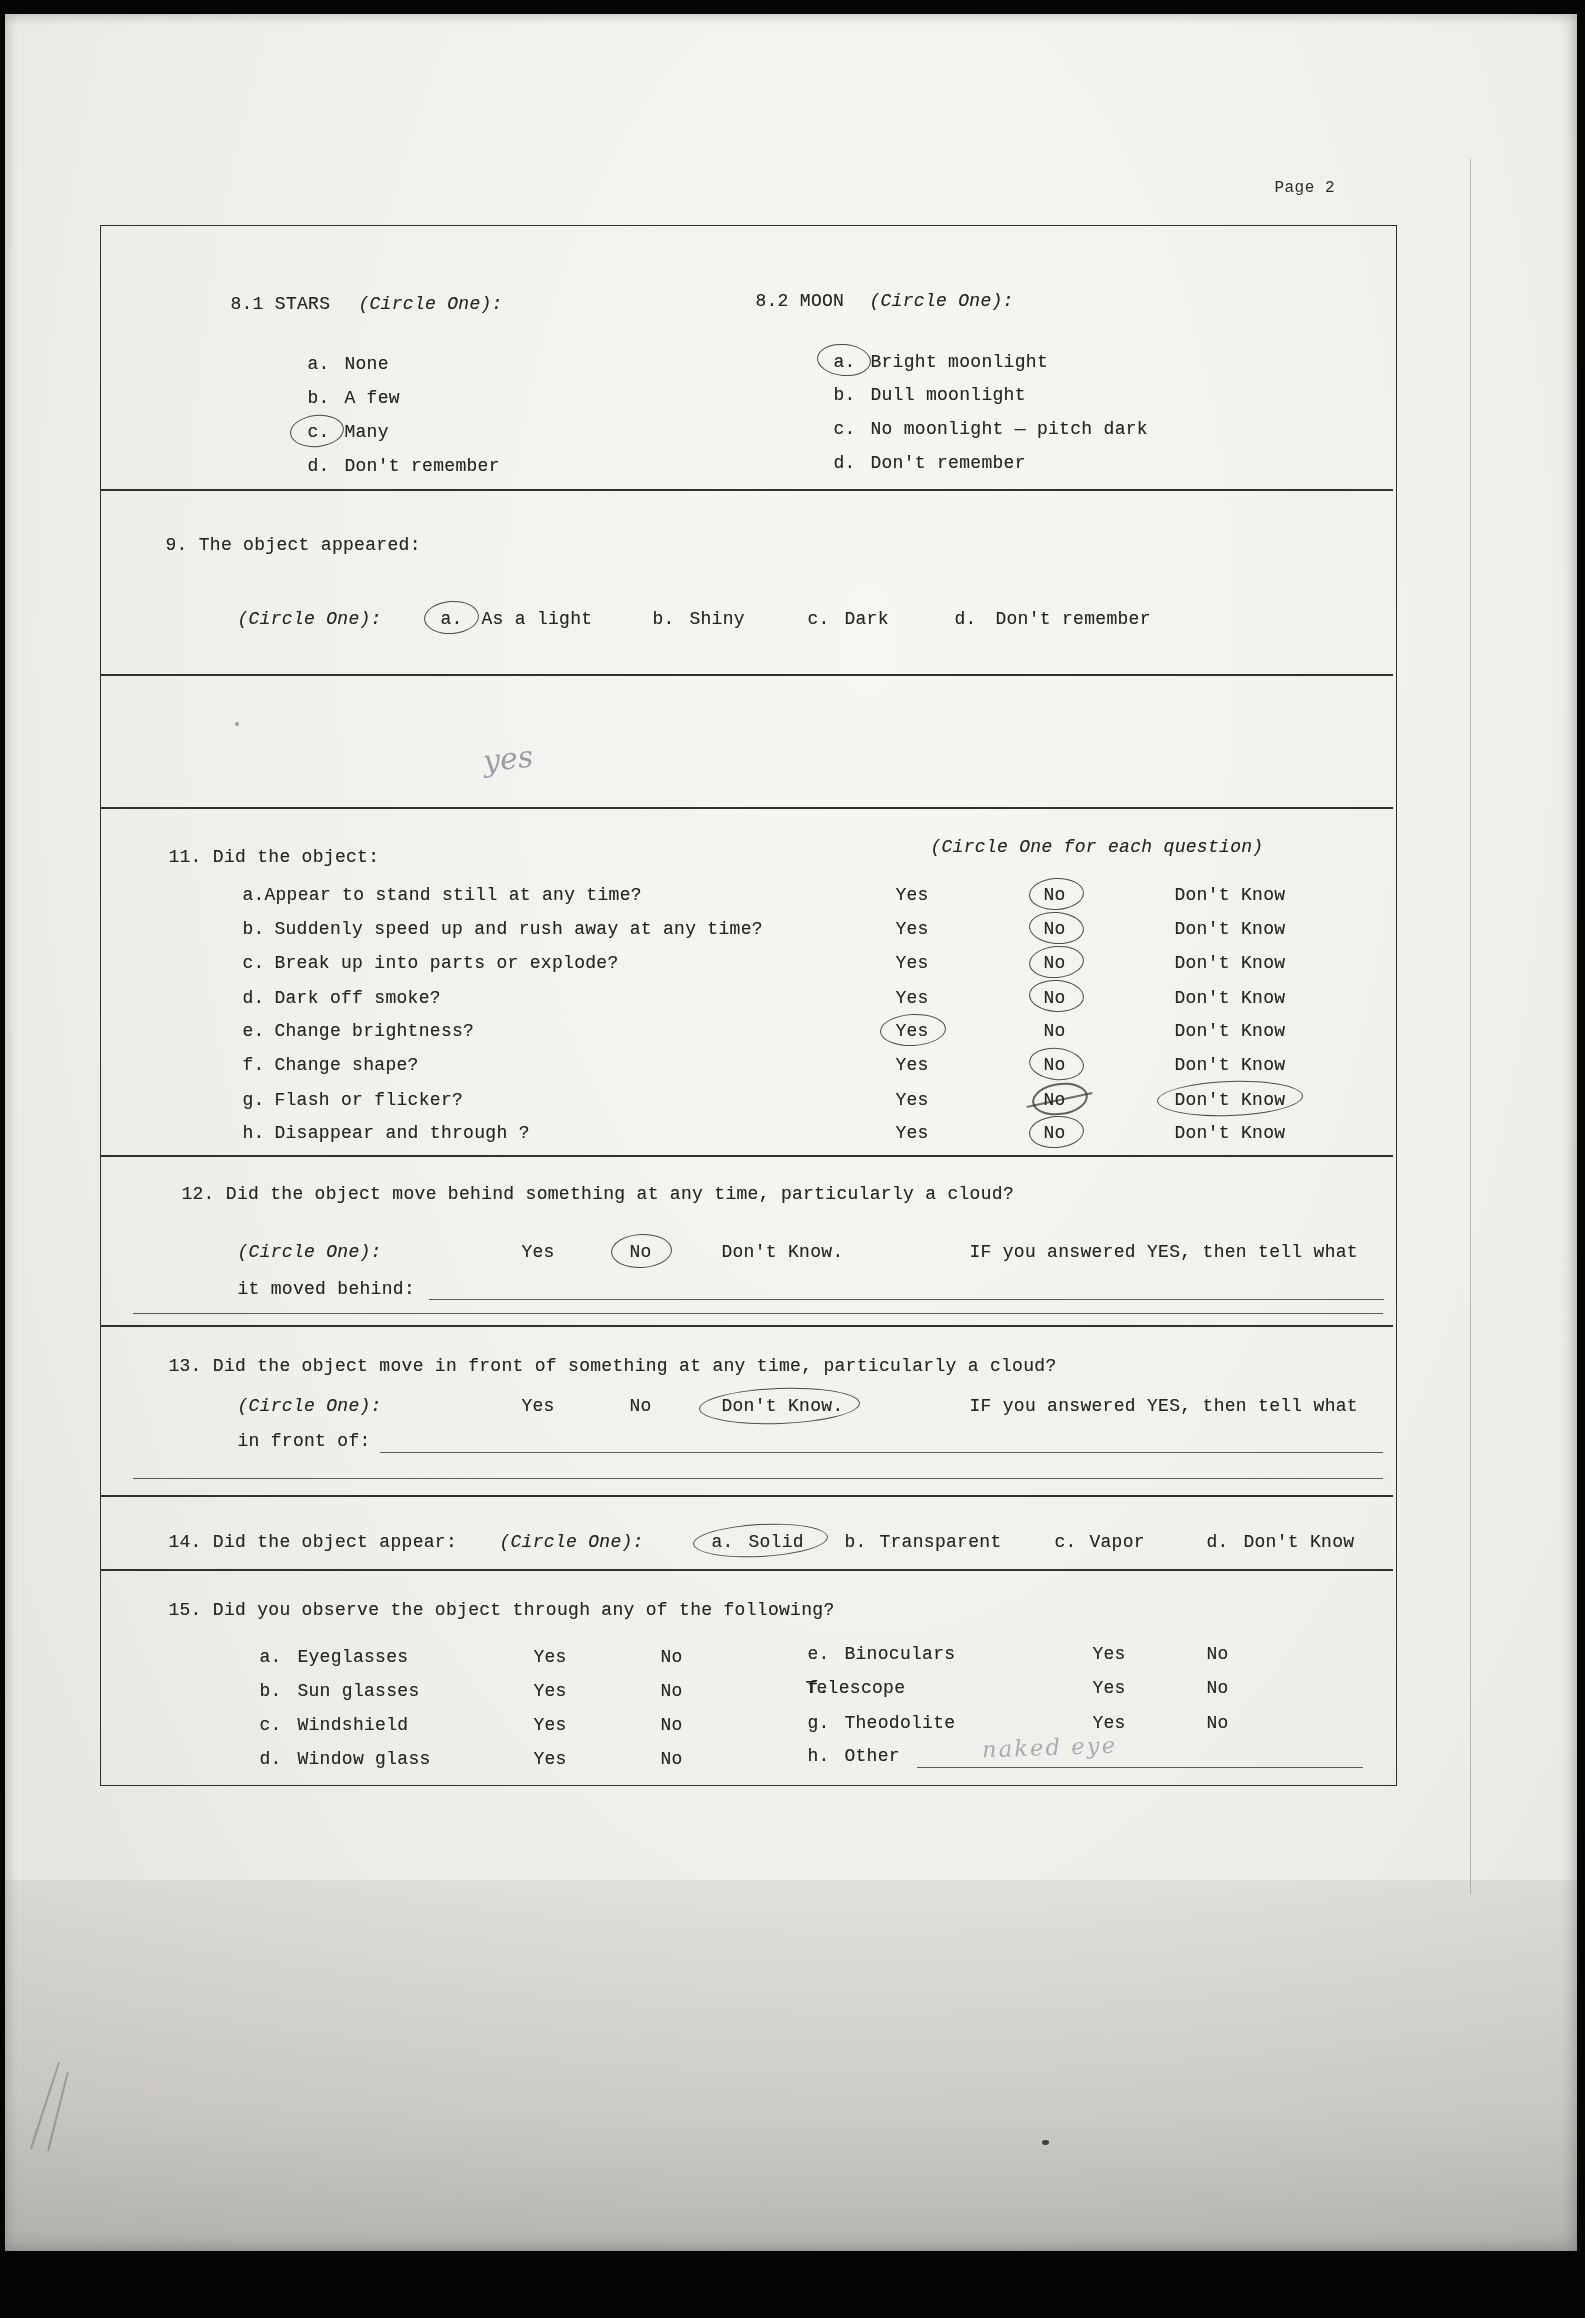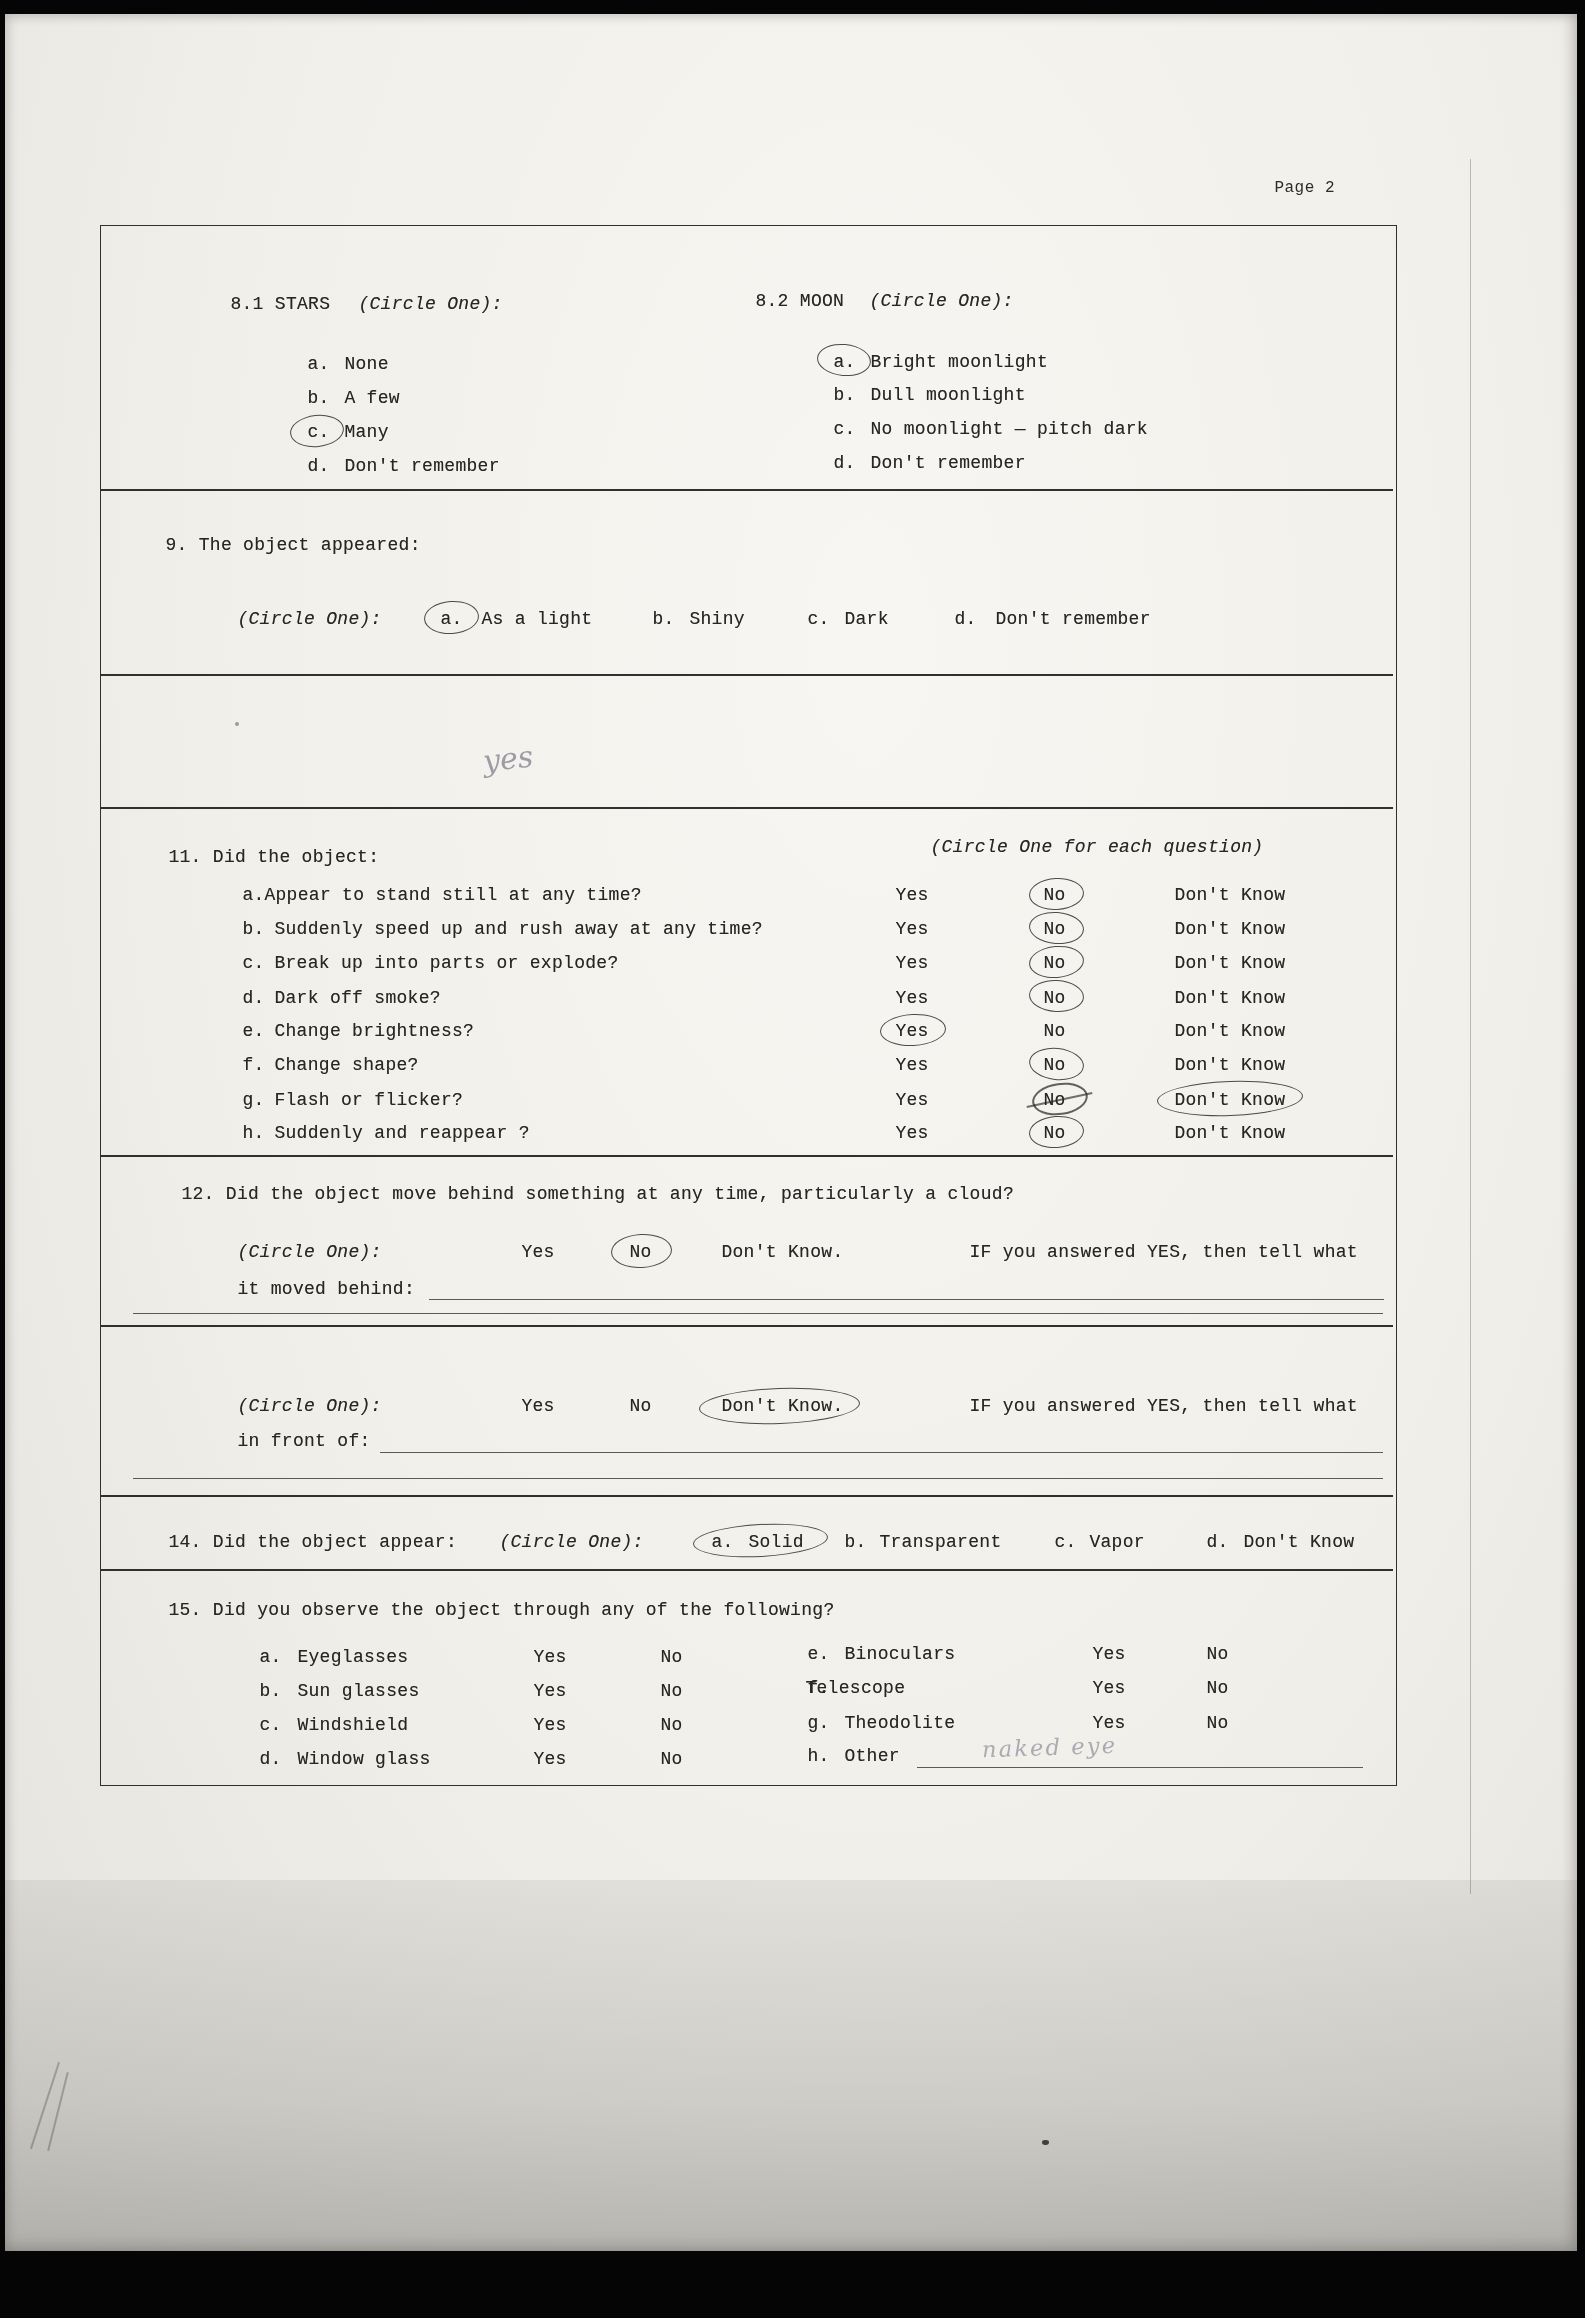--- a/index.html
+++ b/index.html
@@ -165,37 +165,38 @@
     <div class="t" style="left:141px;top:863px">g.</div>
     <div class="t" style="left:173px;top:863px">Flash or flicker?</div>
     <div class="t" style="left:794px;top:863px">Yes</div>
     <div class="t" style="left:942px;top:863px">No</div>
     <div class="t" style="left:1073px;top:863px">Don't Know</div>
     <div class="scribble" style="left:931px;top:857px;width:52px;height:28px;transform:rotate(-8deg)"></div>
     <div class="strike" style="left:925px;top:873px;width:67px"></div>
     <div class="circle" style="left:1056px;top:855px;width:144px;height:33px;transform:rotate(-2deg)"></div>
 
     <div class="t" style="left:141px;top:896px">h.</div>
-    <div class="t" style="left:173px;top:896px">Suddenly and reappear ?</div>
+    <div class="t" style="left:173px;top:896px">Disappear and through ?</div>
     <div class="t" style="left:794px;top:896px">Yes</div>
     <div class="t" style="left:942px;top:896px">No</div>
     <div class="t" style="left:1073px;top:896px">Don't Know</div>
     <div class="circle" style="left:928px;top:890px;width:53px;height:30px;transform:rotate(-4deg)"></div>
 
     <div class="t" style="left:80px;top:957px">12.  Did the object move behind something at any time, particularly a cloud?</div>
     <div class="t it" style="left:136px;top:1015px">(Circle One):</div>
     <div class="t" style="left:420px;top:1015px">Yes</div>
     <div class="t" style="left:528px;top:1015px">No</div>
     <div class="t" style="left:620px;top:1015px">Don't Know.</div>
     <div class="t" style="left:868px;top:1015px">IF you answered YES, then tell what</div>
     <div class="circle" style="left:510px;top:1008px;width:59px;height:32px;transform:rotate(-3deg)"></div>
     <div class="t" style="left:136px;top:1052px">it moved behind:</div>
     <div class="uline" style="left:328px;top:1073px;width:955px"></div>
     <div class="uline" style="left:32px;top:1087px;width:1250px"></div>
 
+    <div class="t" style="left:67px;top:1129px">13.  Did the object move in front of something at any time, particularly a cloud?</div>
     <div class="t it" style="left:136px;top:1169px">(Circle One):</div>
     <div class="t" style="left:420px;top:1169px">Yes</div>
     <div class="t" style="left:528px;top:1169px">No</div>
     <div class="t" style="left:620px;top:1169px">Don't Know.</div>
     <div class="t" style="left:868px;top:1169px">IF you answered YES, then tell what</div>
     <div class="circle" style="left:598px;top:1162px;width:159px;height:34px;transform:rotate(-2deg)"></div>
     <div class="t" style="left:136px;top:1204px">in front of:</div>
     <div class="uline" style="left:279px;top:1226px;width:1003px"></div>
     <div class="uline" style="left:32px;top:1252px;width:1250px"></div>
 

